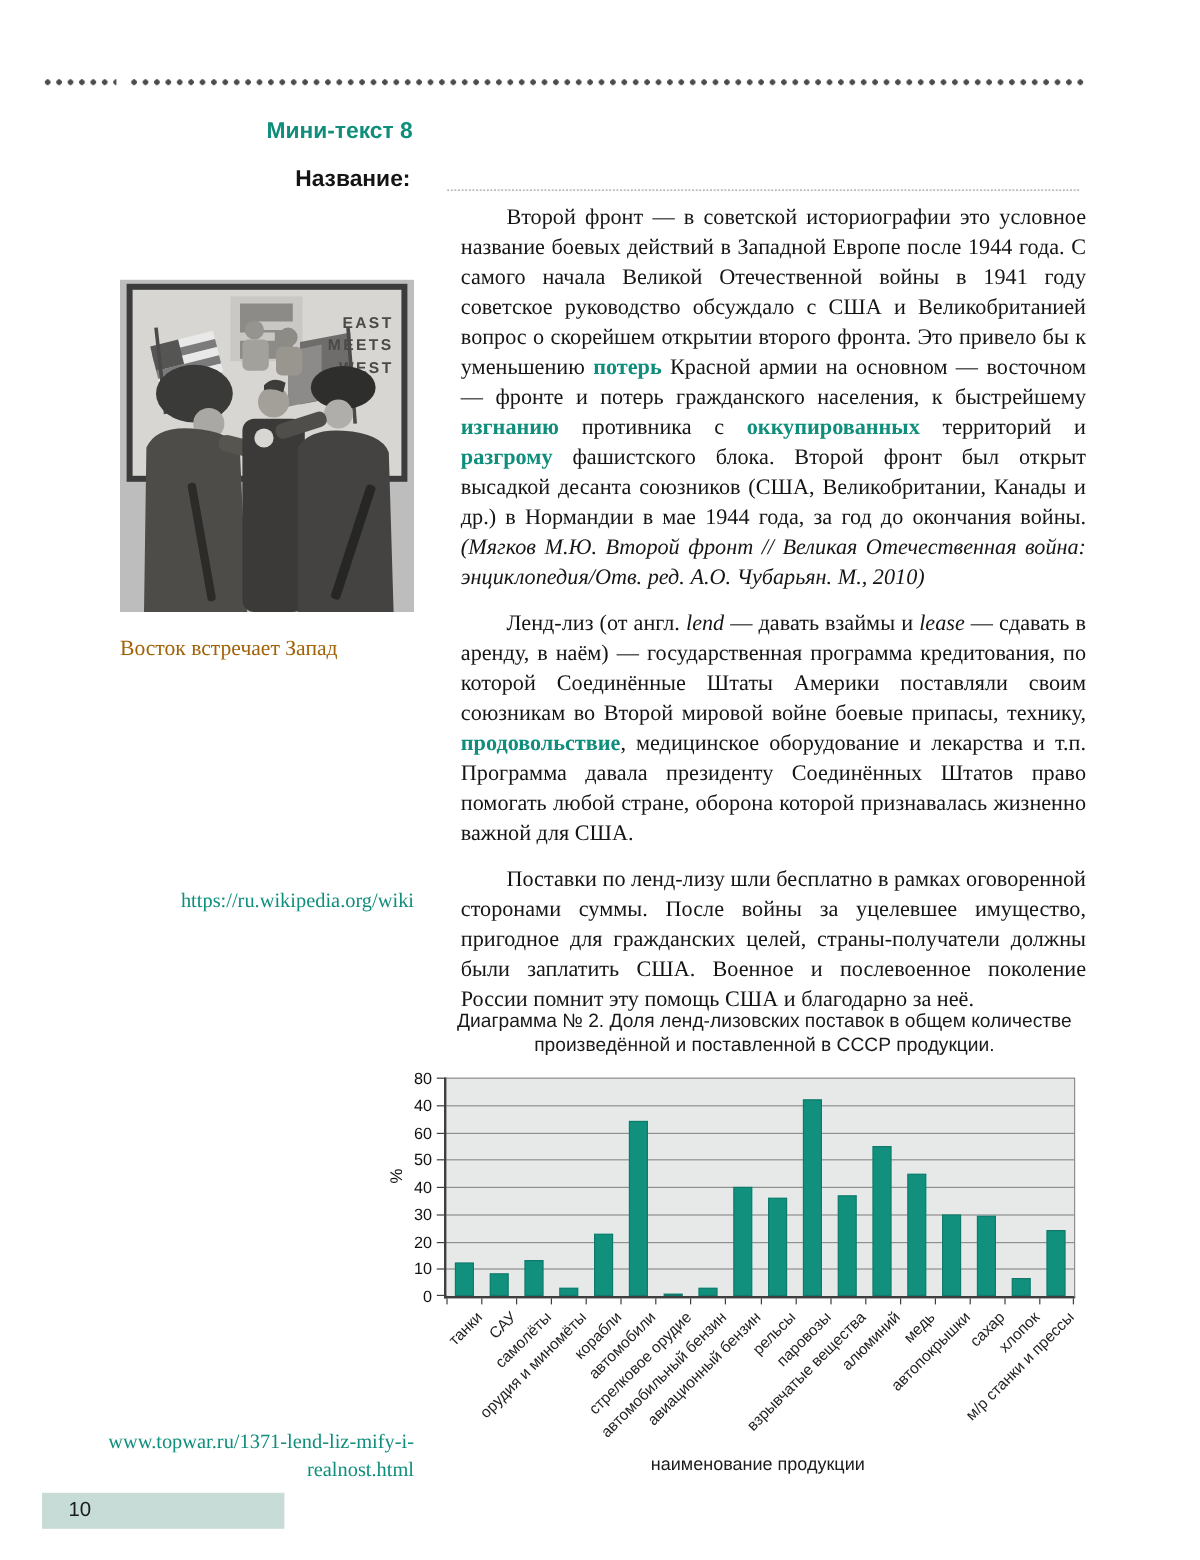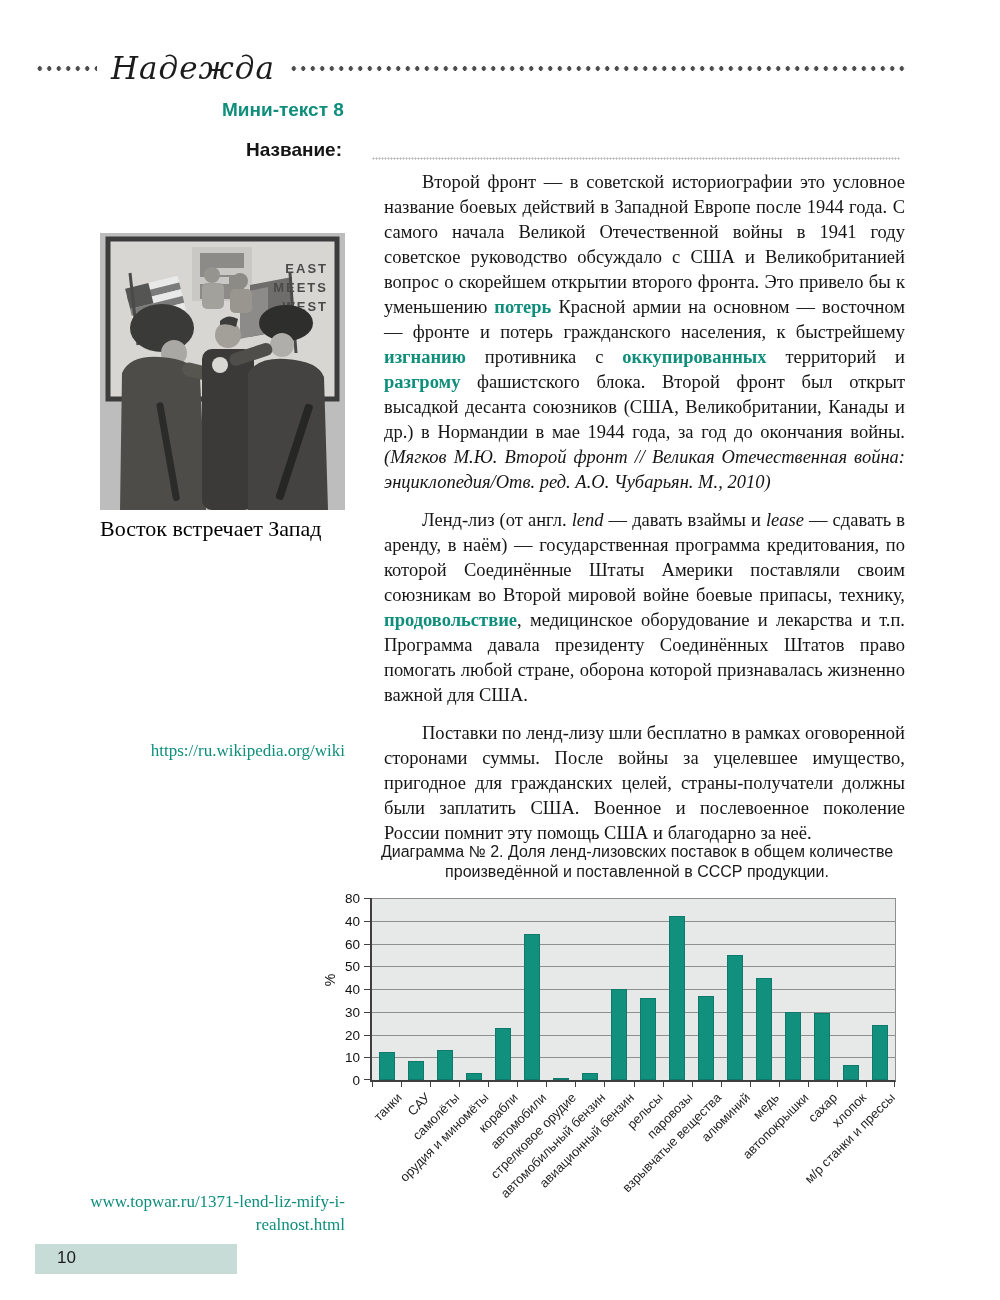--- a/index.html
+++ b/index.html
@@ -23,21 +23,21 @@
   .name-label{position:absolute;left:246px;top:139px;
               font-family:"Liberation Sans","DejaVu Sans",sans-serif;
               font-weight:700;font-size:19px;color:#141414;}
   .name-blank{position:absolute;left:372px;top:157px;width:528px;height:3px;
               background-image:radial-gradient(circle,#b9b9b9 0.9px,rgba(0,0,0,0) 1.2px);
               background-size:3px 3px;background-repeat:repeat-x;}
 
   
   .leftcol{position:absolute;left:100px;top:233px;width:245px;height:545px;}
   .photo{display:block;width:245px;height:277px;}
-  .photo-caption{margin-top:6px;font-size:22px;color:#000000;}
+  .photo-caption{margin-top:20px;font-size:18px;color:#a16207;}
   .link{font-size:17px;color:#0f8e7c;text-decoration:none;cursor:pointer;}
   .wiki{position:absolute;right:0;top:508px;white-space:nowrap;}
 
   
   .article{position:absolute;left:372px;top:170px;width:533px;}
   .para{margin:0 0 13px 12px;text-indent:38px;text-align:justify;
         font-size:18.5px;line-height:25px;color:#151515;}
   .run-accent{color:#0f8e7c;font-weight:700;}
   .run-italic{font-style:italic;}
 
@@ -72,21 +72,20 @@
            font-family:"Liberation Sans","DejaVu Sans",sans-serif;
            font-size:17px;color:#1b1b1b;}
 </style>
 </head>
 <body>
 
 <div class="page">
 
   <header class="brand-row">
     <span class="dots dots-left"></span>
-    <span class="brand">Надежда</span>
     <span class="dots dots-right"></span>
   </header>
 
   <div class="minitext">Мини-текст 8</div>
   <div class="name-label">Название:</div>
   <div class="name-blank"></div>
 
   <aside class="leftcol">
     <figure style="margin:0">
       <svg class="photo" viewBox="0 0 245 277" aria-hidden="true">
@@ -233,20 +232,21 @@
         <div class="cat" style="right: 237.674px;">рельсы</div>
         <div class="cat" style="right: 208.619px;">паровозы</div>
         <div class="cat" style="right: 179.563px;">взрывчатые вещества</div>
         <div class="cat" style="right: 150.508px;">алюминий</div>
         <div class="cat" style="right: 121.452px;">медь</div>
         <div class="cat" style="right: 92.3967px;">автопокрышки</div>
         <div class="cat" style="right: 63.3411px;">сахар</div>
         <div class="cat" style="right: 34.2856px;">хлопок</div>
         <div class="cat" style="right: 5.23px;">м/р станки и прессы</div>
       </div>
+    <div class="xlab">наименование продукции</div>
   </section>
 
   <a class="link topwar"><span>www.topwar.ru/1371-lend-liz-mify-i-</span><br><span>realnost.html</span></a>
 
   <footer class="pageband">
     <span class="pagenum">10</span>
   </footer>
 
 </div>
 

